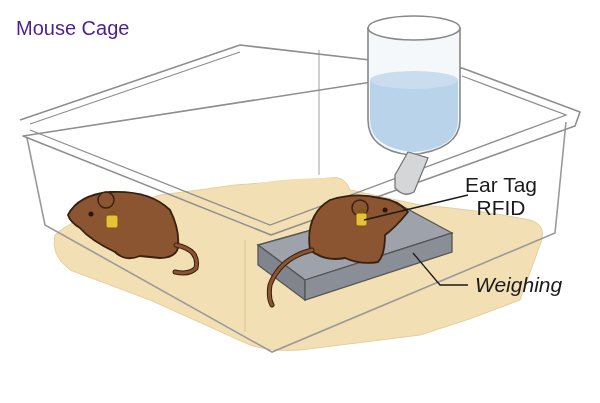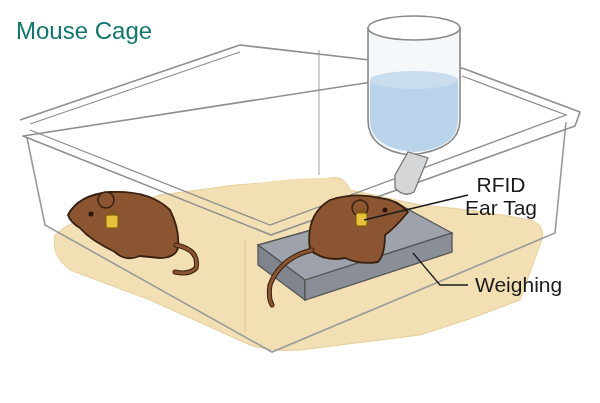--- a/index.html
+++ b/index.html
@@ -1,17 +1,17 @@
 <!DOCTYPE html>
 <html><head>
 <meta charset="utf-8">
 <style>
   html, body { margin:0; padding:0; background:#ffffff; }
   body { width:600px; height:403px; position:relative; overflow:hidden; font-family:"Liberation Sans", sans-serif; }
-  #title { position:absolute; left:16px; top:17px; font-size:24px; color:#0f766e; }
+  #title { position:absolute; left:16px; top:17px; font-size:20px; color:#4c1d95; }
   svg { position:absolute; left:0; top:0; }
   .lbl { position:absolute; font-size:21px; color:#1a1a1a; line-height:23px; text-align:left; }
 </style>
 </head>
 <body>
 
 <div id="title">Mouse Cage</div>
 
 <svg width="600" height="403" viewBox="0 0 600 403">
 
@@ -57,18 +57,18 @@
     <circle cx="385" cy="210" r="2.5" fill="#2a1508"></circle>
     <rect x="356" y="213" width="11" height="13" rx="2" fill="#e8c13a" stroke="#7a5a08" stroke-width="1"></rect>
     <path d="M358,213 Q361.5,206 365,213" fill="none" stroke="#7a5a08" stroke-width="1.3"></path>
   </g>
 
   <line x1="364" y1="220" x2="468" y2="195" stroke="#1a1a1a" stroke-width="1.3"></line>
   <polyline points="413,253 440,285 468,285" fill="none" stroke="#1a1a1a" stroke-width="1.3"></polyline>
 </svg>
 
 <div class="lbl" style="left:465px; top:173px; text-align:center;">
+  <div>Ear Tag</div>
   <div>RFID</div>
-  <div>Ear Tag</div>
 </div>
-<div class="lbl" style="left:475px; top:273px; text-align:center;">
+<div class="lbl" style="left:475px; top:273px; text-align:center;font-style:italic;">
   <div>Weighing</div>
 </div>
 
 </body></html>

